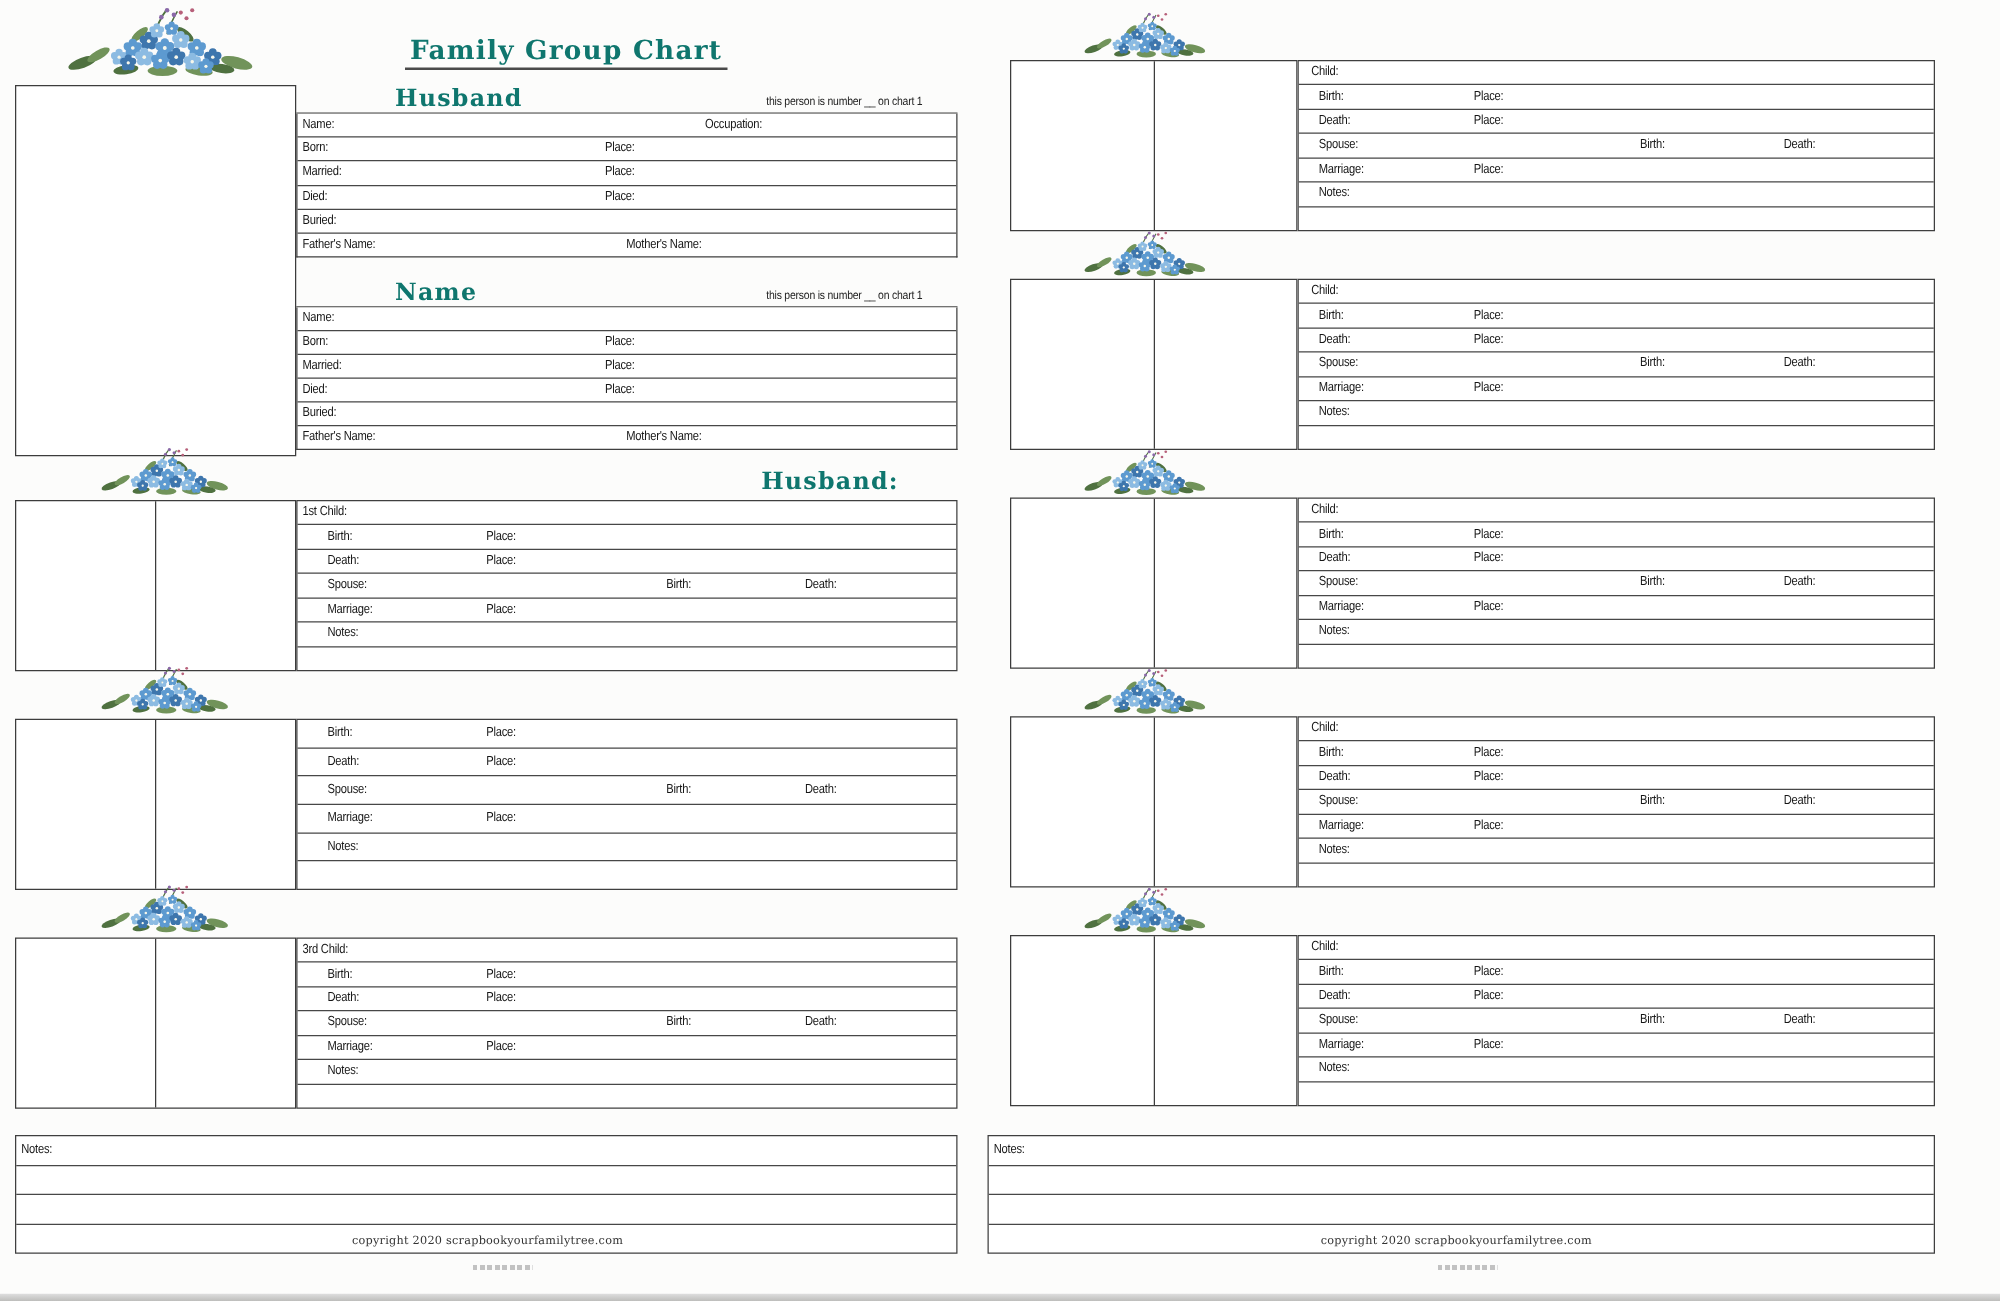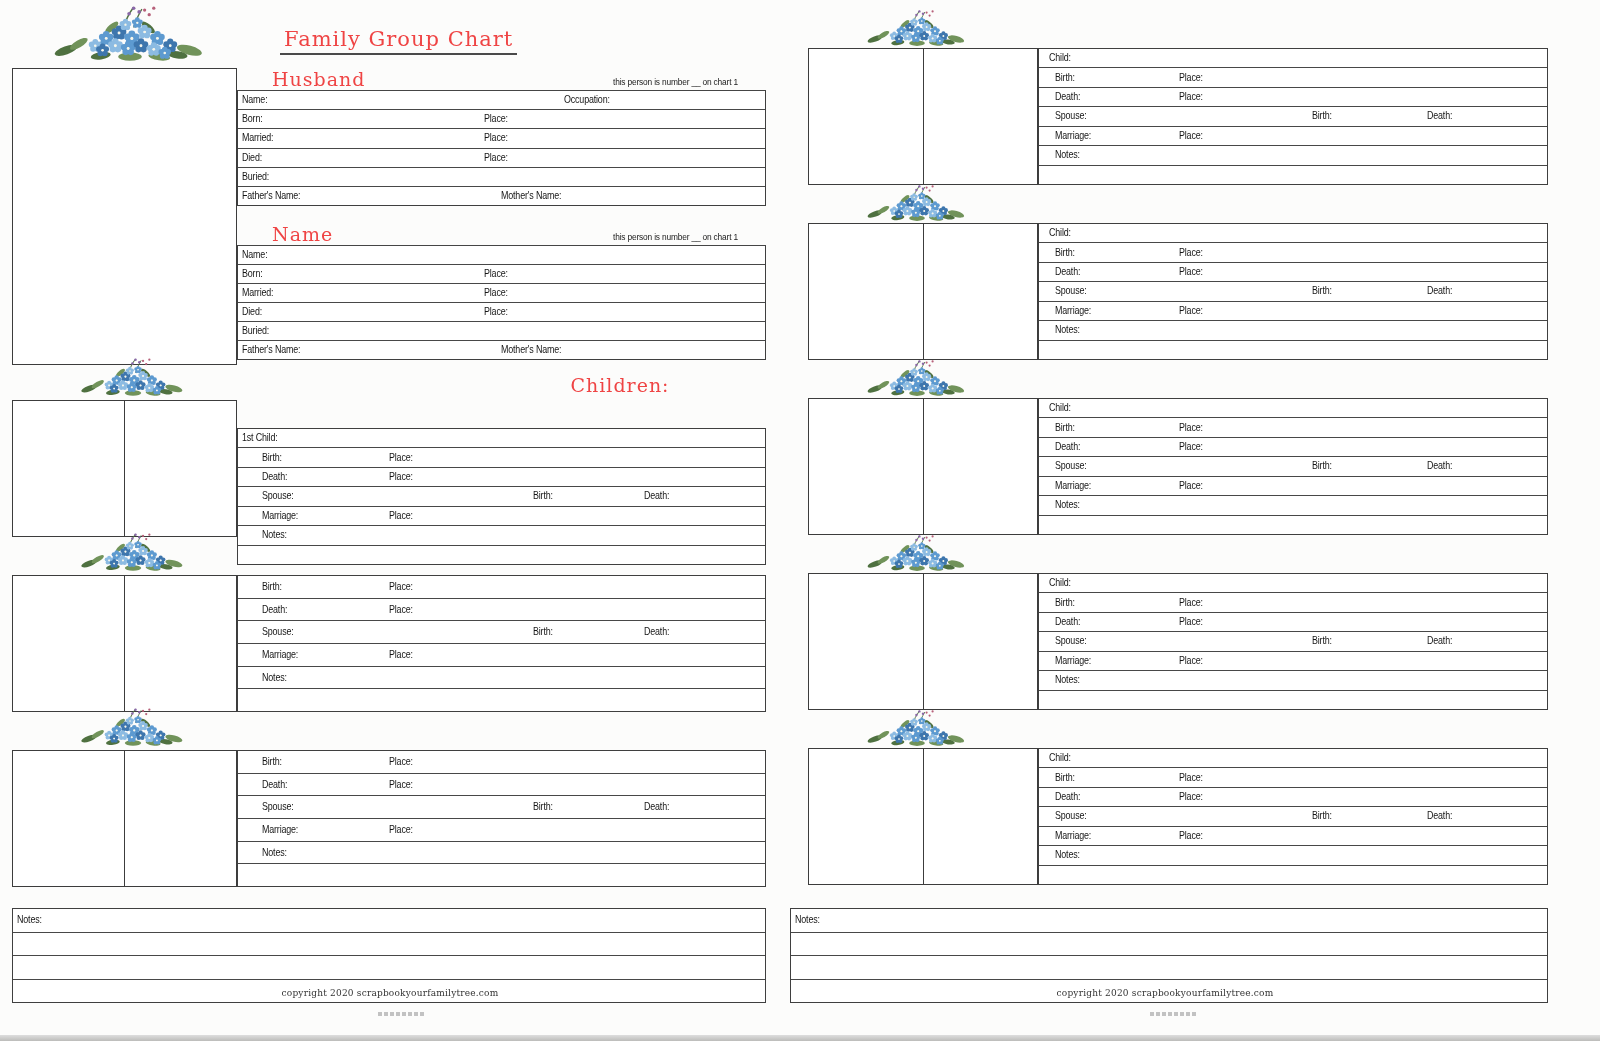--- a/index.html
+++ b/index.html
@@ -7,21 +7,21 @@
     width:1600px;height:1041px;overflow:hidden;
     background:#fcfcfb;
     font-family:"Liberation Sans", sans-serif;
     color:#1b1b1b;
     position:relative;
   }
   .abs{position:absolute;}
   
   .fancy{
     font-family:"DejaVu Serif", serif;
-    font-weight:400;color:#ef4444;letter-spacing:1px;
+    font-weight:700;color:#0f766e;letter-spacing:1px;margin-left:44px;
   }
   #page-title{
     left:280px;top:27px;font-size:21px;
     border-bottom:2px solid #4a4a4a;padding:0 4px 2px 4px;
   }
   .sec-head{font-size:19px;}
   
   .lbl{
     display:inline-block;
     font-size:10.5px;
@@ -257,21 +257,21 @@
   </div>
   <div class="row">
     <span class="lbl pos" style="left:4px">Buried:</span>
   </div>
   <div class="row">
     <span class="lbl pos" style="left:4px">Father's Name:</span>
     <span class="lbl pos" style="left:263px">Mother's Name:</span>
   </div>
 </div>
 
-<div class="abs fancy sec-head" style="left:540px;top:374px;width:160px;text-align:center;">Children:</div>
+<div class="abs fancy sec-head" style="left:540px;top:374px;width:160px;text-align:center;">Husband:</div>
 
 <div id="sections-root">
   <div class="flower abs" style="left: 58px; top: 354px; width: 150px; height: 44px;">
       <svg viewBox="0 0 200 70" preserveAspectRatio="xMidYMax meet" xmlns="http://www.w3.org/2000/svg">
         <path d="M92,34 Q96,18 104,8" stroke="#4f7140" stroke-width="1.6" fill="none"></path>
         <path d="M104,30 Q108,18 113,10" stroke="#4f7140" stroke-width="1.4" fill="none"></path>
         <circle cx="104" cy="9" r="2" fill="#8a68a8"></circle>
         <circle cx="110" cy="13" r="2" fill="#8a68a8"></circle>
         <circle cx="99" cy="15" r="2" fill="#8a68a8"></circle>
         <circle cx="116" cy="11" r="1.8" fill="#b7607a"></circle>
@@ -375,21 +375,21 @@
         <circle cx="110.0" cy="27.8" r="2.7" fill="#5d9ad0"></circle>
         <circle cx="106.0" cy="27.8" r="2.7" fill="#5d9ad0"></circle>
         <circle cx="104.7" cy="23.9" r="2.7" fill="#5d9ad0"></circle>
         <circle cx="108" cy="25" r="1.2" fill="#f6f6ea"></circle>
       </svg>
     </div>
   <div class="photos abs" style="left: 12px; top: 400px; width: 225px; height: 137px;">
     <div class="cell"></div>
     <div class="cell"></div>
   </div>
-  <div class="stack cform abs pgL" style="left: 237px; top: 400px; width: 529px; height: 137px; margin-top: 28px;">
+  <div class="stack cform abs pgL" style="left: 237px; top: 400px; width: 529px; height: 137px;">
     <div class="row">
       <span class="lbl t">1st Child:</span>
     </div>
     <div class="row">
       <span class="lbl ind">Birth:</span>
       <span class="lbl pos place">Place:</span>
     </div>
     <div class="row">
       <span class="lbl ind">Death:</span>
       <span class="lbl pos place">Place:</span>
@@ -658,20 +658,23 @@
         <circle cx="104.7" cy="23.9" r="2.7" fill="#5d9ad0"></circle>
         <circle cx="108" cy="25" r="1.2" fill="#f6f6ea"></circle>
       </svg>
     </div>
   <div class="photos abs" style="left: 12px; top: 750px; width: 225px; height: 137px;">
     <div class="cell"></div>
     <div class="cell"></div>
   </div>
   <div class="stack cform abs pgL" style="left: 237px; top: 750px; width: 529px; height: 137px;">
     <div class="row">
+      <span class="lbl t">3rd Child:</span>
+    </div>
+    <div class="row">
       <span class="lbl ind">Birth:</span>
       <span class="lbl pos place">Place:</span>
     </div>
     <div class="row">
       <span class="lbl ind">Death:</span>
       <span class="lbl pos place">Place:</span>
     </div>
     <div class="row">
       <span class="lbl ind">Spouse:</span>
       <span class="lbl pos sb">Birth:</span>

